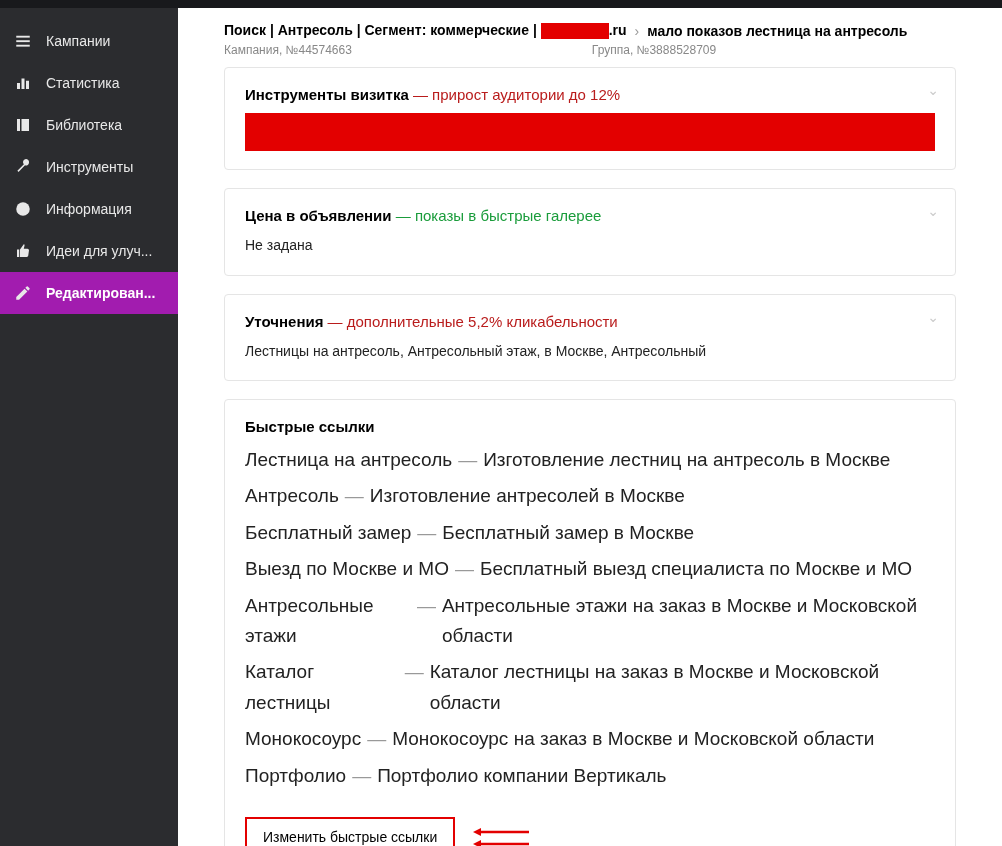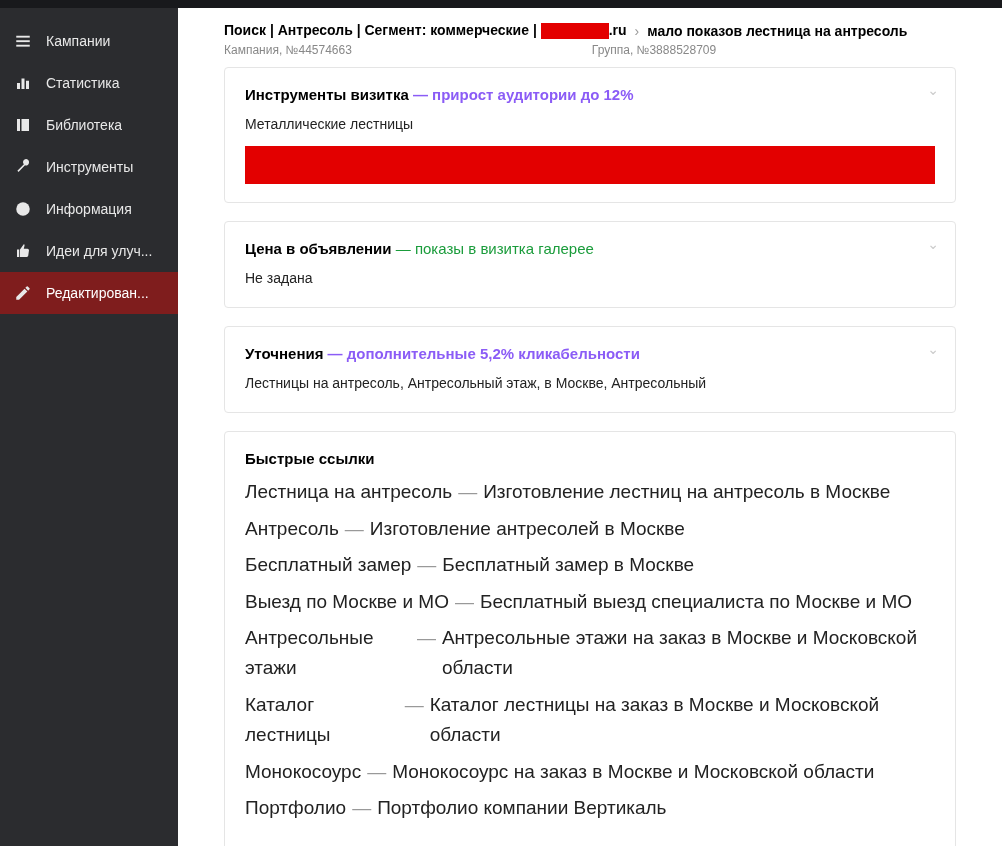--- a/index.html
+++ b/index.html
@@ -1,38 +1,38 @@
 <!DOCTYPE html>
 <html><head>
 <meta charset="utf-8">
 <style>
   * { box-sizing: border-box; margin: 0; padding: 0; }
   body { font-family: Arial, Helvetica, sans-serif; font-size: 14px; color: #000; background: #fff; width: 1002px; }
   .topbar { height: 8px; background: #18191c; width: 100%; }
   .layout { display: flex; }
   .sidebar { width: 178px; background: #2b2c2f; color: #ddd; min-height: 838px; padding-top: 12px; }
   .sidebar-item { display: flex; align-items: center; gap: 14px; padding: 12px 14px; cursor: pointer; font-size: 14px; color: #e8e8e8; }
-  .sidebar-item.active { background: #7f1d1d; color: #fff; }
+  .sidebar-item.active { background: #a21caf; color: #fff; font-weight: bold; }
   .sidebar-item .icon { width: 18px; height: 18px; display: inline-flex; align-items: center; justify-content: center; flex-shrink: 0; }
   .sidebar-item .icon svg { width: 18px; height: 18px; fill: #e8e8e8; }
   .sidebar-item span.label { white-space: nowrap; overflow: hidden; text-overflow: ellipsis; max-width: 120px; }
   .main { flex: 1; background: #fff; padding: 0 0 40px 0; }
   .breadcrumb-row { padding: 14px 34px 4px 46px; display: flex; align-items: center; gap: 8px; font-size: 14px; }
   .breadcrumb-row .title1 { font-weight: 600; }
   .breadcrumb-row .redact { display: inline-block; width: 68px; height: 16px; background: #e30000; vertical-align: middle; }
   .breadcrumb-row .suffix { font-weight: 600; }
   .breadcrumb-row .chev { color: #999; }
   .breadcrumb-row .title2 { font-weight: 600; }
   .breadcrumb-sub { padding: 0 38px 10px 46px; display: flex; gap: 240px; font-size: 12px; color: #888; }
   .section-h { font-size: 20px; font-weight: 700; margin: 18px 46px 14px 46px; }
   .card { border: 1px solid #e5e5e5; border-radius: 4px; margin: 0 46px 18px 46px; padding: 18px 20px; position: relative; }
   .card .chevdown { position: absolute; right: 16px; top: 14px; color: #ccc; }
   .card-title { font-size: 15px; }
   .card-title b { font-weight: 700; }
-  .card-title .subgrey { color: #8b5cf6; font-weight: 700; margin-top: 36px; }
+  .card-title .subgrey { color: #b91c1c; font-weight: 400; margin-top: 36px; }
   .card-title .subgreen { color: #1a9c3b; font-weight: 400; }
   .card-body { margin-top: 10px; font-size: 14px; color: #222; line-height: 1.6; }
   .redact-block { height: 38px; background: #e30000; margin-top: 10px; }
   .quicklinks .row { display: flex; gap: 6px; font-size: 19px; color: #222; margin-bottom: 6px; }
   .quicklinks .row .dash { color: #999; }
   .quicklinks-btn-wrap { margin-top: 14px; }
   .quicklinks-btn { border: 2.5px solid #e30000; background: #fff; padding: 10px 16px; font-size: 14px; cursor: pointer; margin-top: 12px; }
   .arrows { display: inline-flex; flex-direction: column; gap: 4px; margin-left: 14px; vertical-align: middle; }
   .arrows svg { width: 56px; height: 8px; }
 </style>
@@ -113,27 +113,26 @@
     </div>
     <div class="breadcrumb-sub">
       <span>Кампания, №44574663</span>
       <span>Группа, №3888528709</span>
     </div>
 
 
     <div class="card">
       <span class="chevdown">⌄</span>
       <div class="card-title"><b>Инструменты визитка</b><span class="subgrey"> — прирост аудитории до 12%</span></div>
-      <div class="card-body">Металлические лестницы</div>
       <div class="redact-block"></div>
     </div>
 
     <div class="card">
       <span class="chevdown">⌄</span>
-      <div class="card-title"><b>Цена в объявлении</b><span class="subgreen"> — показы в визитка галерее</span></div>
+      <div class="card-title"><b>Цена в объявлении</b><span class="subgreen"> — показы в быстрые галерее</span></div>
       <div class="card-body">Не задана</div>
     </div>
 
     <div class="card">
       <span class="chevdown">⌄</span>
       <div class="card-title"><b>Уточнения</b><span class="subgrey"> — дополнительные 5,2% кликабельности</span></div>
       <div class="card-body">Лестницы на антресоль, Антресольный этаж, в Москве, Антресольный</div>
     </div>
 
     <div class="card">

